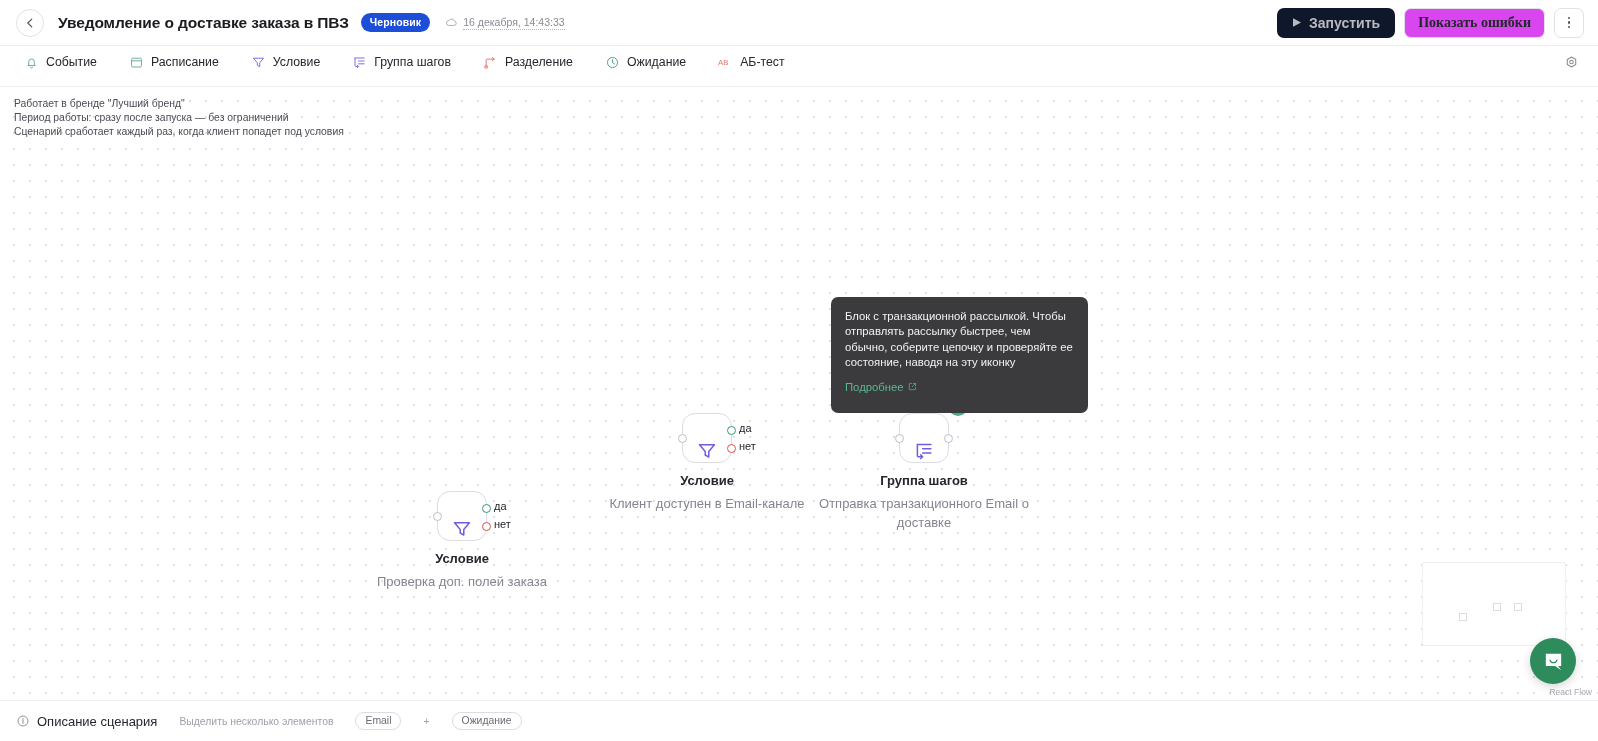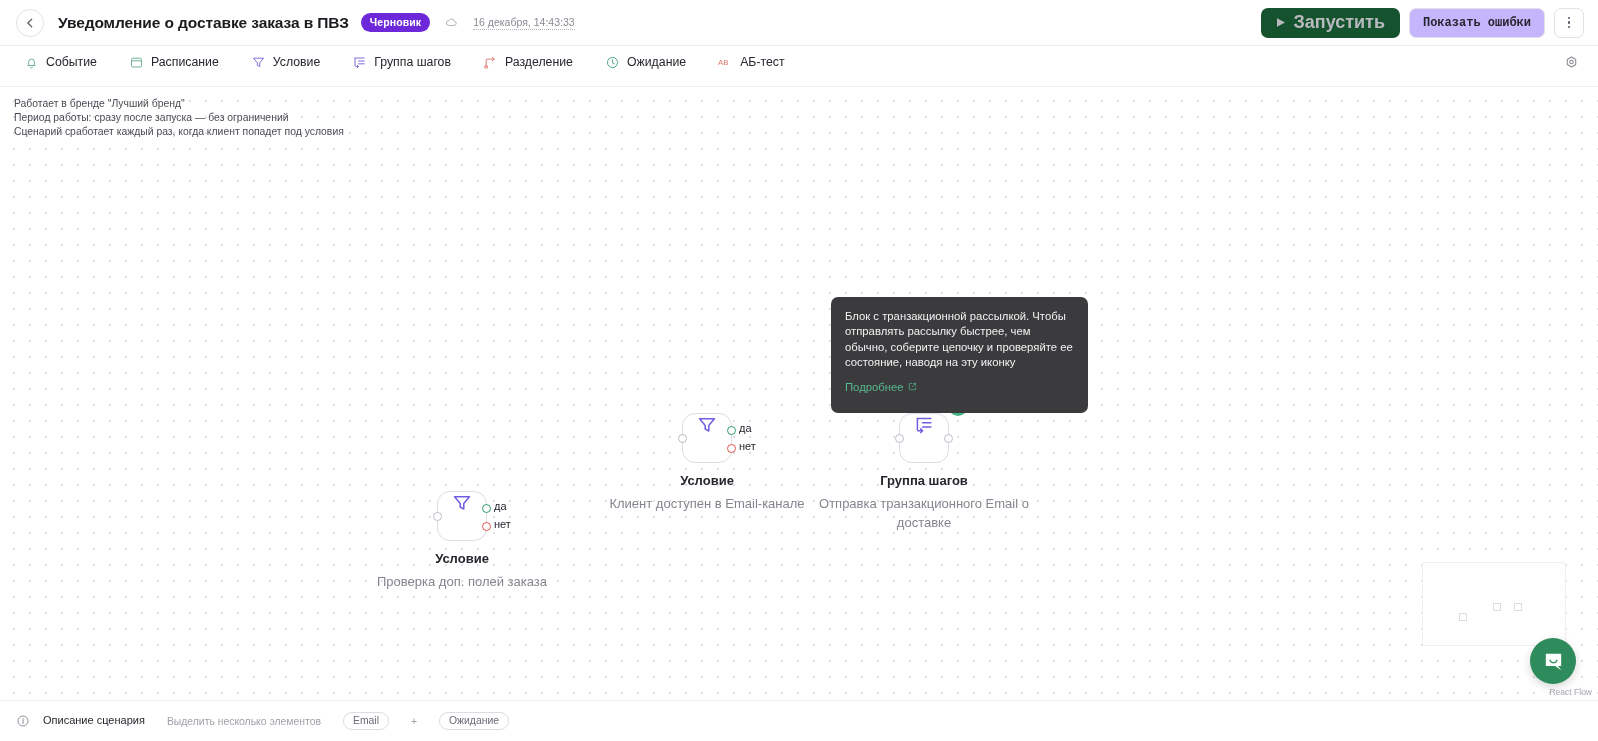--- a/index.html
+++ b/index.html
@@ -26,45 +26,45 @@
     border: 1px solid #e2e2e6; background: #fff;
     display: flex; align-items: center; justify-content: center;
     cursor: pointer; flex: 0 0 auto; color: #55555f;
   }
   .title {
     font-size: 15.5px; font-weight: 700; color: #1b1b20;
     margin-left: 14px; white-space: nowrap; letter-spacing: -0.1px;
   }
   .badge-draft {
     margin-left: 12px;
-    background: #6d28d9; color: #fff;
+    background: #1d4ed8; color: #fff;
     font-size: 10.5px; font-weight: 600;
     padding: 3px 9px 4px; border-radius: 11px;
     white-space: nowrap; letter-spacing: .1px;
   }
   .saved {
-    margin-left: 15px; display: flex; align-items: center; gap: 15px;
+    margin-left: 15px; display: flex; align-items: center; gap: 5px;
     font-size: 10.5px; color: #8a8a94;
   }
   .saved .saved-time { border-bottom: 1px dotted #b5b5bd; padding-bottom: 1px; cursor: pointer; }
   .header-spacer { flex: 1 1 auto; }
   .btn-run {
     display: flex; align-items: center; gap: 7px;
-    background: #14532d; color: #b9b9c0;
+    background: #0f172a; color: #b9b9c0;
     border: none; border-radius: 7px;
-    font-size: 18px; font-weight: 600;
+    font-size: 14px; font-weight: 600;
     height: 30px; padding: 0 15px;
     cursor: default; font-family: inherit;
   }
   .btn-errors {
-    background: #c4b5fd; color: #26262e;
+    background: #d946ef; color: #26262e;
     border: 1px solid #e2e2e6; border-radius: 7px;
-    font-size: 12px; font-weight: 600;
+    font-size: 14px; font-weight: 600;
     height: 30px; padding: 0 13px; margin-left: 9px;
-    cursor: pointer; font-family: Liberation Mono, monospace; white-space: nowrap;
+    cursor: pointer; font-family: Liberation Serif, serif; white-space: nowrap;
   }
   .btn-kebab {
     width: 30px; height: 30px; margin-left: 9px;
     background: #fff; border: 1px solid #e2e2e6; border-radius: 7px;
     display: flex; align-items: center; justify-content: center;
     cursor: pointer; gap: 2px; flex-direction: column;
   }
   .btn-kebab i { width: 2.5px; height: 2.5px; border-radius: 50%; background: #55555f; display: block; }
 
   
@@ -101,21 +101,21 @@
     position: absolute; left: 14px; top: 10px;
     font-size: 10.4px; line-height: 14.2px; color: #4b4b55;
     white-space: pre; pointer-events: none;
   }
 
   
   .node { position: absolute; }
   .node-box {
     width: 50px; height: 50px; border-radius: 13px;
     border: 1px solid #dcdce2; background: #fff;
-    display: flex; align-items: flex-start; justify-content: center;
+    display: flex; align-items: flex-end; justify-content: center;
     position: relative; cursor: pointer;
   }
   .port {
     position: absolute; width: 9px; height: 9px; border-radius: 50%;
     background: #fff; border: 1.4px solid #bdbdc6; cursor: crosshair;
   }
   .port.in  { left: -5px; top: 50%; margin-top: -4.5px; }
   .port.out { right: -5px; top: 50%; margin-top: -4.5px; }
   .port.yes { right: -5px; top: 12px;  border-color: #2f9e6e; }
   .port.no  { right: -5px; top: 30px;  border-color: #e0544d; }
@@ -173,22 +173,22 @@
 
   
   .footer {
     height: 41px; flex: 0 0 41px;
     display: flex; align-items: center;
     padding: 0 16px;
     background: #fff; border-top: 1px solid #f0f0f2;
     position: relative; z-index: 40;
   }
   .footer-desc {
-    display: flex; gap: 13px;
-    font-size: 11px; color: #26262e; cursor: pointer;
+    display: flex; align-items: center; gap: 7px;
+    font-size: 13px; color: #26262e; cursor: pointer;
   }
   .footer-hint {
     display: flex; align-items: center; gap: 22px;
     margin-left: 22px; font-size: 10.4px; color: #a0a0a9;
   }
   .kbd {
     border: 1px solid #dcdce2; border-radius: 9px;
     padding: 2px 9px 3px; font-size: 10.4px; color: #6b6b75; background: #fff;
   }
 </style>

